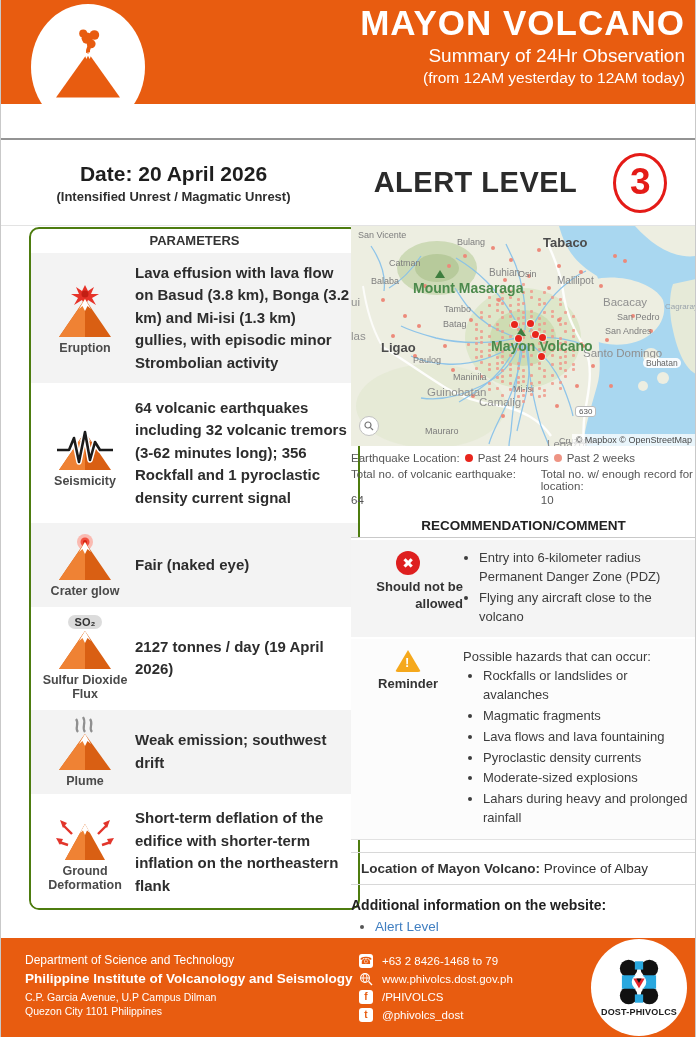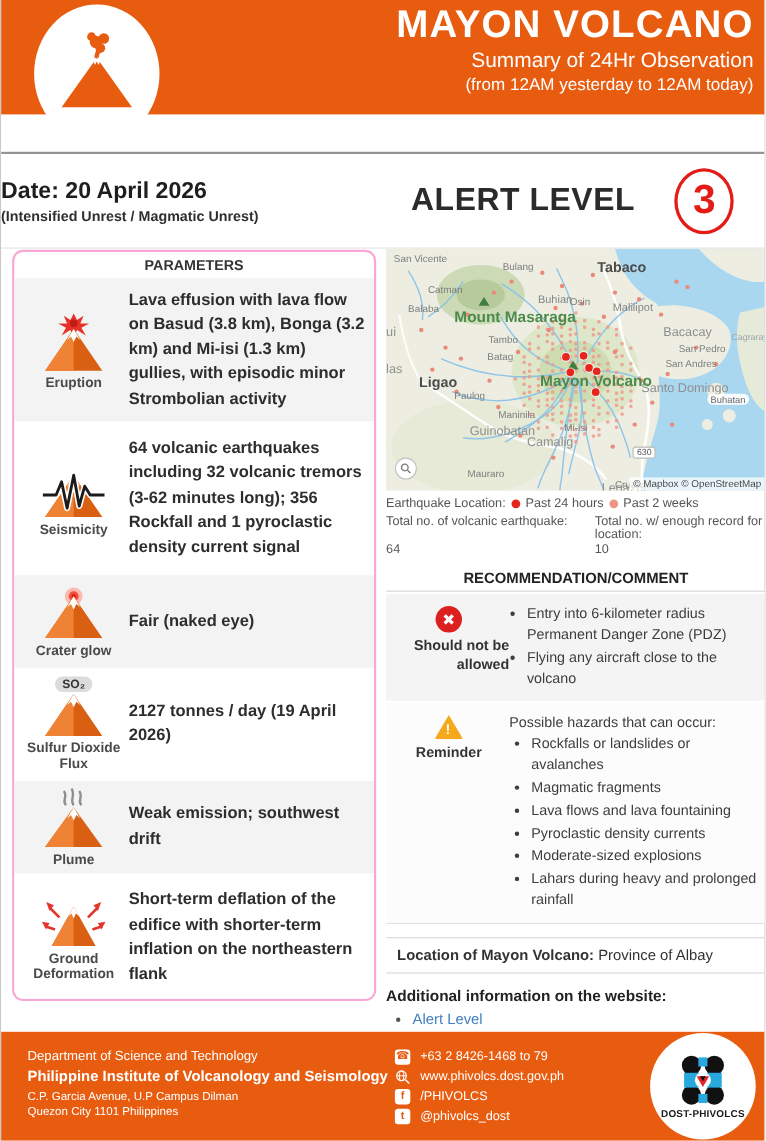--- a/index.html
+++ b/index.html
@@ -12,34 +12,34 @@
   .hdr-titles{position:absolute;right:10px;top:5px;text-align:right;color:#fff;}
   .hdr-title{font-size:35px;font-weight:bold;letter-spacing:1px;line-height:1.05;}
   .hdr-sub1{font-size:19px;margin-top:3px;}
   .hdr-sub2{font-size:15.5px;margin-top:2px;}
   .logo-circle{position:absolute;left:30px;top:4px;width:114px;height:126px;background:#fff;
                border-radius:50%;z-index:6;display:flex;align-items:center;justify-content:center;}
   .white-strip{height:34px;background:#fff;border-bottom:2px solid #939393;}
 
   
   .alert-row{height:85px;display:flex;align-items:center;border-bottom:1px solid #e3e3e3;background:#fff;}
-  .date-block{width:345px;}
+  .date-block{width:345px;text-align:center;}
   .date-main{font-size:21px;font-weight:bold;color:#1e1e1e;}
   .date-sub{font-size:13px;font-weight:bold;color:#2e2e2e;margin-top:3px;}
   .alert-block{flex:1;display:flex;align-items:center;justify-content:center;gap:36px;}
   .alert-label{font-size:29px;font-weight:bold;color:#2b2b2b;letter-spacing:.5px;}
   .alert-circle{width:48px;height:52px;border:3px solid #E41B17;border-radius:50%;
                 display:flex;align-items:center;justify-content:center;
                 color:#E41B17;font-size:37px;font-weight:bold;line-height:1;padding-bottom:2px;box-sizing:content-box;}
 
   
   .content{position:relative;height:712px;}
 
   
-  .params{position:absolute;left:10px;top:1px;width:331px;border:2px solid #f9a8d4;border-radius:10px;
+  .params{position:absolute;left:28px;top:1px;width:331px;border:2px solid #4d7c0f;border-radius:10px;
           overflow:hidden;background:#fff;box-sizing:border-box;}
   .params-head{font-size:13px;font-weight:bold;color:#333;text-align:center;padding:4px 0 3px;}
   .prow{display:flex;align-items:center;padding:6px 8px;background:#fff;}
   .prow.alt{background:#f3f3f3;border-top:2px solid #fff;border-bottom:2px solid #fff;}
   .icon-col{width:92px;flex:0 0 92px;display:flex;flex-direction:column;align-items:center;justify-content:center;}
   .icon-label{font-size:12.5px;font-weight:bold;color:#4a4a4a;text-align:center;line-height:1.15;margin-top:2px;}
   .ptext{flex:1;font-size:15px;font-weight:bold;color:#2d2d2d;line-height:1.5;padding-left:4px;}
   .r-eruption{min-height:118px;}.r-seismicity{min-height:124px;}.r-crater{min-height:72px;}
   .r-so2{min-height:82px;}.r-plume{min-height:72px;}.r-ground{min-height:100px;}
   .so2-badge{background:#dcdcdc;border-radius:9px;padding:1px 7px;font-size:11px;font-weight:bold;color:#333;margin-bottom:-4px;z-index:2;}

